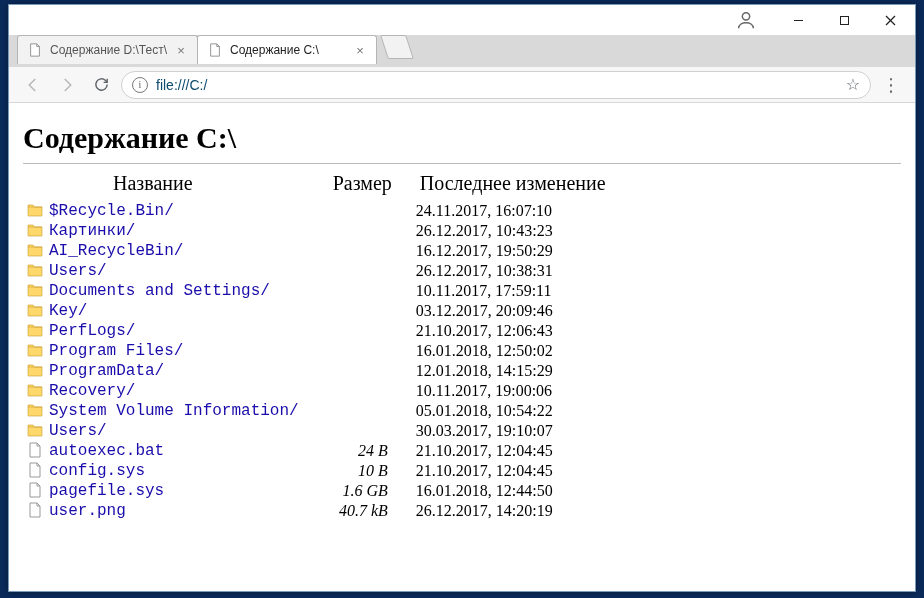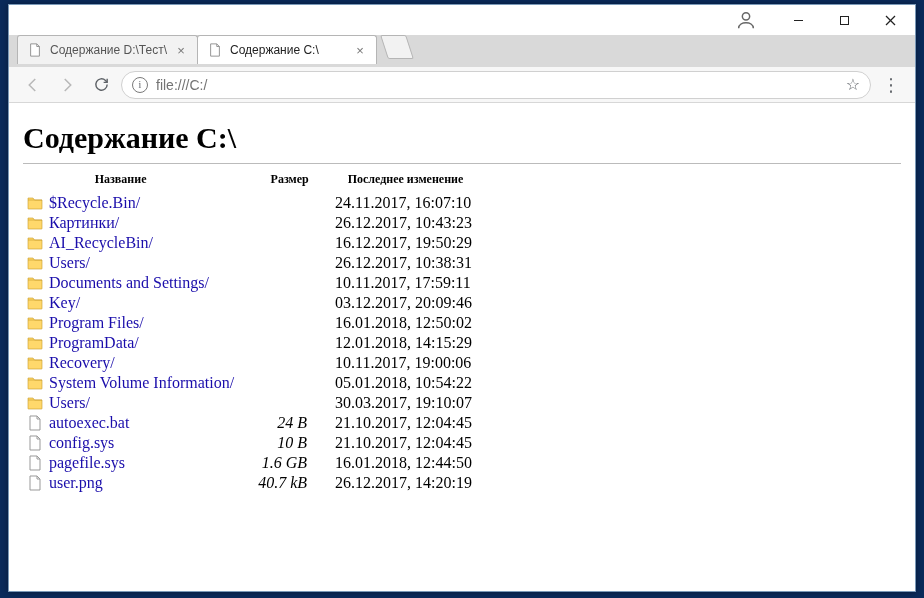--- a/index.html
+++ b/index.html
@@ -125,21 +125,21 @@
   .omnibox .secure {
     width:16px;height:16px;
     border:1px solid #7a7a7a;
     border-radius:50%;
     font-size:10px;
     display:flex;align-items:center;justify-content:center;
     color:#5f6368;margin-right:8px;
     font-family: Georgia, serif;
   }
   .omnibox .addrtxt { flex:1 1 auto; color:#202124; }
-  .omnibox .addrtxt .proto { color:#737373; }
+  .omnibox .addrtxt .proto { color:#0c4a6e; }
   .omnibox .star { color:#5f6368; font-size:16px; margin-left:6px;}
   .menu3 {
     width:28px;height:28px;
     display:flex;align-items:center;justify-content:center;
     color:#5f6368;font-size:18px;
   }
   
   .page {
     flex:1 1 auto;
     overflow:auto;
@@ -156,31 +156,31 @@
     border:none;
     border-top:1px solid #bbb;
     margin:4px 0 6px 0;
   }
   table.listing {
     border-collapse:collapse;
     font-size:16px;
   }
   table.listing th {
     text-align:center;
-    font-weight:bold;
+    font-weight:normal;
     padding:2px 14px 6px 14px;
-    font-size:12px;
+    font-size:20px;
   }
   table.listing th:first-child { text-align:center; padding-left:4px; padding-right:40px;}
   table.listing td {
     padding:1px 14px 1px 4px;
     vertical-align:middle;
     white-space:nowrap;
   }
-  table.listing td.namecell { padding-right:20px;}
+  table.listing td.namecell { padding-right:20px;font-family:Liberation Mono, monospace;}
   table.listing td.sizecell { text-align:right; padding-right:18px;font-style:italic;}
   table.listing td.datecell { padding-left:10px;}
   .ficon {
     width:16px;height:16px;
     display:inline-block;
     vertical-align:-3px;
     margin-right:6px;
   }
   a.entry { color:#1a0dab; text-decoration:none; }
 
@@ -325,20 +325,28 @@
                   <path d="M1 3h5l1.5 2H15v8.5a.5.5 0 0 1-.5.5h-13a.5.5 0 0 1-.5-.5z" fill="#ffd86b" stroke="#c79a2a" stroke-width="0.6"></path>
                   <path d="M1 5h14" stroke="#c79a2a" stroke-width="0.6"></path>
                 </svg></span><a href="#" class="entry">Key/</a></td>
             <td class="sizecell"></td>
             <td class="datecell">03.12.2017, 20:09:46</td>
           </tr>
           <tr>
             <td class="namecell"><span class="ficon"><svg viewBox="0 0 16 16">
                   <path d="M1 3h5l1.5 2H15v8.5a.5.5 0 0 1-.5.5h-13a.5.5 0 0 1-.5-.5z" fill="#ffd86b" stroke="#c79a2a" stroke-width="0.6"></path>
                   <path d="M1 5h14" stroke="#c79a2a" stroke-width="0.6"></path>
+                </svg></span><a href="#" class="entry">PerfLogs/</a></td>
+            <td class="sizecell"></td>
+            <td class="datecell">21.10.2017, 12:06:43</td>
+          </tr>
+          <tr>
+            <td class="namecell"><span class="ficon"><svg viewBox="0 0 16 16">
+                  <path d="M1 3h5l1.5 2H15v8.5a.5.5 0 0 1-.5.5h-13a.5.5 0 0 1-.5-.5z" fill="#ffd86b" stroke="#c79a2a" stroke-width="0.6"></path>
+                  <path d="M1 5h14" stroke="#c79a2a" stroke-width="0.6"></path>
                 </svg></span><a href="#" class="entry">Program Files/</a></td>
             <td class="sizecell"></td>
             <td class="datecell">16.01.2018, 12:50:02</td>
           </tr>
           <tr>
             <td class="namecell"><span class="ficon"><svg viewBox="0 0 16 16">
                   <path d="M1 3h5l1.5 2H15v8.5a.5.5 0 0 1-.5.5h-13a.5.5 0 0 1-.5-.5z" fill="#ffd86b" stroke="#c79a2a" stroke-width="0.6"></path>
                   <path d="M1 5h14" stroke="#c79a2a" stroke-width="0.6"></path>
                 </svg></span><a href="#" class="entry">ProgramData/</a></td>
             <td class="sizecell"></td>

